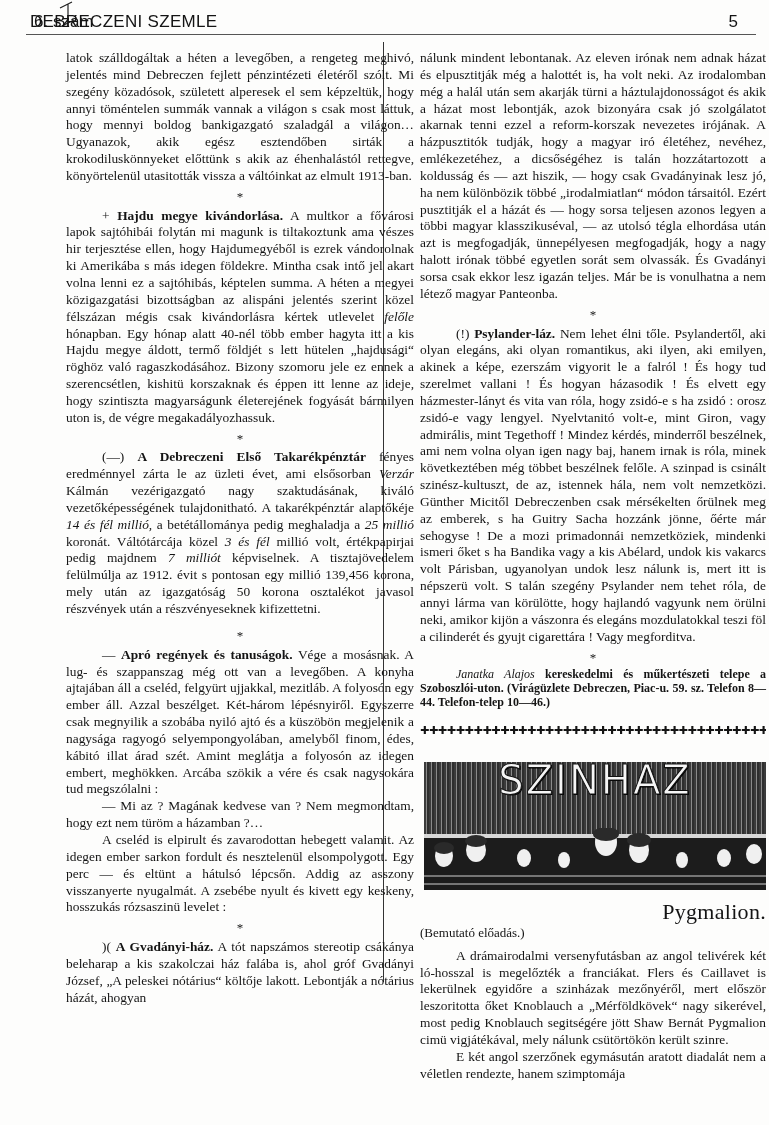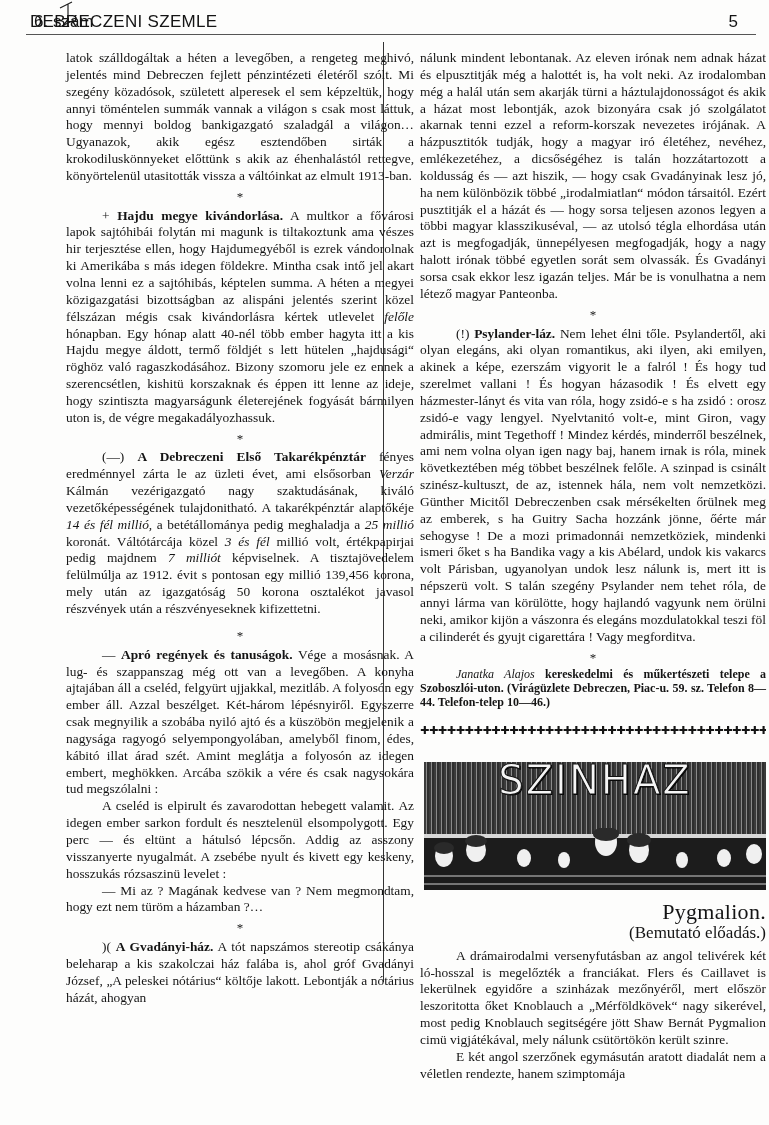--- a/index.html
+++ b/index.html
@@ -32,21 +32,21 @@
              font-family: "DejaVu Sans", sans-serif; font-weight: bold; }
   .banner { position: relative; margin: 22px 0 0 4px; width: 342px; height: 128px; background: #d946ef; overflow: hidden; }
   .banner-stripes { position: absolute; inset: 0;
      background: repeating-linear-gradient(90deg, #3b3b3b 0 2px, #8a8a8a 2px 3px, #2e2e2e 3px 5px); }
   .banner-title { position: absolute; left: 0; right: 0; top: 10px; text-align: center; color: #f5f5f5;
      font-family: "DejaVu Sans", sans-serif; font-size: 40px; font-weight: normal; letter-spacing: 2px;
      -webkit-text-stroke: 1px #111; text-shadow: 1px 1px 0 #000; }
   .banner-crowd { position: absolute; left: 0; right: 0; bottom: 0; height: 62px; }
   .play-title { text-align: right; text-indent: 0 !important; font-size: 22px; margin-top: 14px !important;
      font-family: "Liberation Serif", serif; letter-spacing: 0.3px; }
-  .play-sub { text-align: right; text-indent: 0 !important; font-size: 17px; margin-top: 4px !important; }
+  .play-sub { text-align: left; text-indent: 0 !important; font-size: 13px; margin-top: 4px !important; }
 </style>
 </head>
 <body>
 
 <div class="page">
 
   <div class="header-row">
     <svg class="hdr-scribble" viewBox="0 0 22 30">
       <path d="M2 8 L14 2 M10 4 L10 26 M4 26 L16 20" stroke="#222" stroke-width="1.2" fill="none"></path>
     </svg>
@@ -86,22 +86,22 @@
       <i>7 milliót</i>
       <span>képviselnek. A tisztajövedelem felülmúlja az 1912. évit s pontosan egy millió 139,456 korona, mely után az igazgatóság 50 korona osztalékot javasol részvények után a részvényeseknek kifizettetni.</span>
     </p>
     <p class="star" style="margin-top:10px !important;">*</p>
 
     <p class="indent">
       <span>—</span>
       <b>Apró regények és tanuságok.</b>
       <span>Vége a mosásnak. A lug- és szappanszag még ott van a levegőben. A konyha ajtajában áll a cseléd, felgyürt ujjakkal, mezitláb. A folyosón egy ember áll. Azzal beszélget. Két-három lépésnyiről. Egyszerre csak megnyilik a szobába nyiló ajtó és a küszöbön megjelenik a nagysága ragyogó selyempongyolában, amelyből finom, édes, kábitó illat árad szét. Amint meglátja a folyosón az idegen embert, meghökken. Arcába szökik a vére és csak nagysokára tud megszólalni :</span>
     </p>
+    <p class="indent">— Mi az ? Magának kedvese van ? Nem megmondtam, hogy ezt nem türöm a házamban ?…</p>
     <p class="indent">A cseléd is elpirult és zavarodottan hebegett valamit. Az idegen ember sarkon fordult és nesztelenül elsompolygott. Egy perc — és eltünt a hátulsó lépcsőn. Addig az asszony visszanyerte nyugalmát. A zsebébe nyult és kivett egy keskeny, hosszukás rózsaszinü levelet :</p>
-    <p class="indent">— Mi az ? Magának kedvese van ? Nem megmondtam, hogy ezt nem türöm a házamban ?…</p>
     <p class="star">*</p>
 
     <p class="indent">
       <span>)(</span>
       <b>A Gvadányi-ház.</b>
       <span>A tót napszámos stereotip csákánya beleharap a kis szakolczai ház falába is, ahol gróf Gvadányi József, „A peleskei nótárius“ költője lakott. Lebontják a nótárius házát, ahogyan</span>
     </p>
   </div>
 
   <div class="col col-right">

